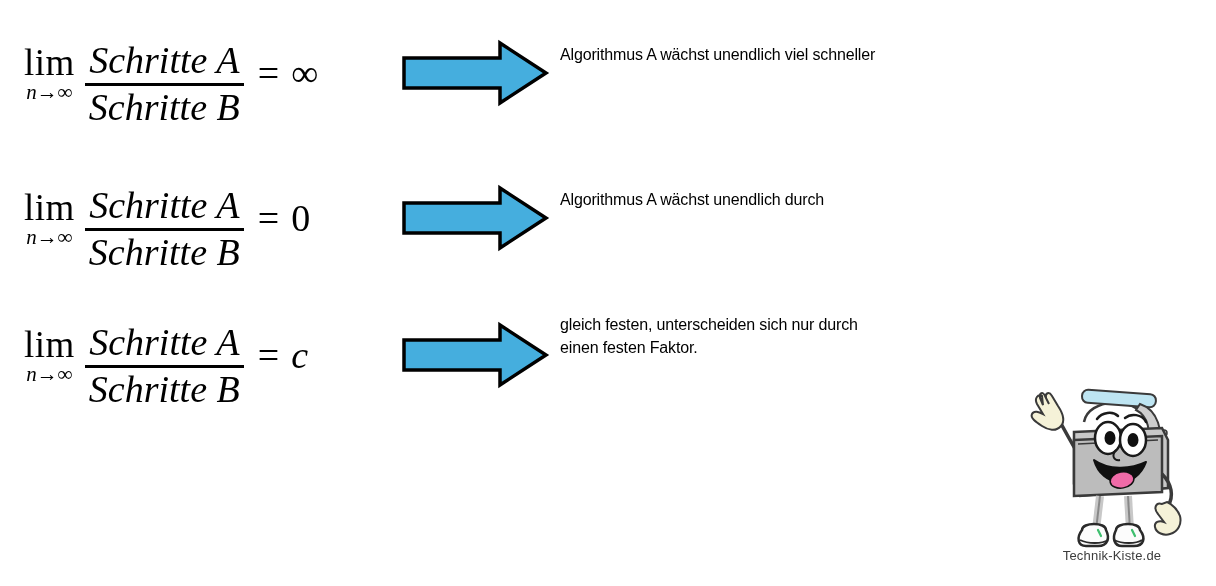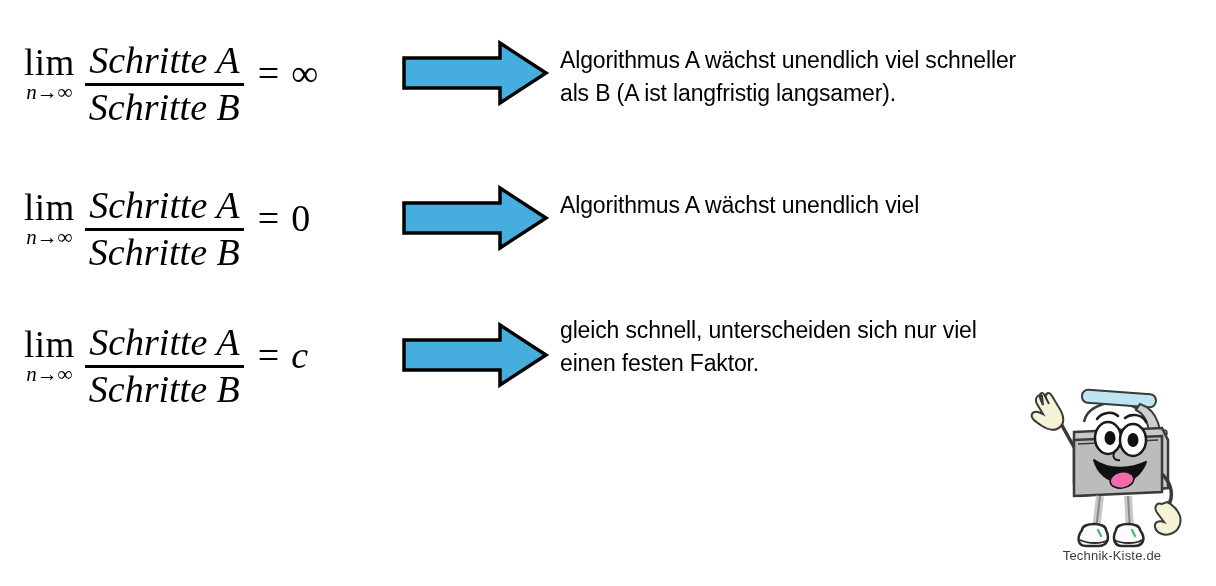--- a/index.html
+++ b/index.html
@@ -97,21 +97,21 @@
     width: 160px;
     display: flex;
     align-items: center;
     height: 110px;
   }
   .arrow-wrap svg { display: block; }
 
   
   .desc {
     flex: 1 1 auto;
-    font-size: 23px;
+    font-size: 16px;
     line-height: 1.42;
     padding-top: 26px;
     letter-spacing: -0.15px;
   }
   .row-3 .desc { padding-top: 14px; }
   .desc p { margin: 0; }
 
   
   .mascot {
     position: absolute;
@@ -153,21 +153,20 @@
     </div>
 
     <div class="arrow-wrap">
       <svg width="150" height="70" viewBox="0 0 150 70">
         <polygon points="4,20 100,20 100,5 146,35 100,65 100,50 4,50" fill="#45AEDE" stroke="#000000" stroke-width="3.5" stroke-linejoin="miter"></polygon>
       </svg>
     </div>
 
     <div class="desc">
       <p>Algorithmus A wächst unendlich viel schneller</p>
-      <p>als B (A ist langfristig langsamer).</p>
     </div>
   </div>
 
   <div class="row row-2">
     <div class="formula">
       <span class="lim">
         <span class="lim-main">lim</span>
         <span class="lim-sub">n→∞</span>
       </span>
       <span class="frac">
@@ -179,21 +178,21 @@
       <span class="rhs">0</span>
     </div>
 
     <div class="arrow-wrap">
       <svg width="150" height="70" viewBox="0 0 150 70">
         <polygon points="4,20 100,20 100,5 146,35 100,65 100,50 4,50" fill="#45AEDE" stroke="#000000" stroke-width="3.5" stroke-linejoin="miter"></polygon>
       </svg>
     </div>
 
     <div class="desc">
-      <p>Algorithmus A wächst unendlich viel</p>
+      <p>Algorithmus A wächst unendlich durch</p>
     </div>
   </div>
 
   <div class="row row-3">
     <div class="formula">
       <span class="lim">
         <span class="lim-main">lim</span>
         <span class="lim-sub">n→∞</span>
       </span>
       <span class="frac">
@@ -205,21 +204,21 @@
       <span class="rhs italic">c</span>
     </div>
 
     <div class="arrow-wrap">
       <svg width="150" height="70" viewBox="0 0 150 70">
         <polygon points="4,20 100,20 100,5 146,35 100,65 100,50 4,50" fill="#45AEDE" stroke="#000000" stroke-width="3.5" stroke-linejoin="miter"></polygon>
       </svg>
     </div>
 
     <div class="desc">
-      <p>gleich schnell, unterscheiden sich nur viel</p>
+      <p>gleich festen, unterscheiden sich nur durch</p>
       <p>einen festen Faktor.</p>
     </div>
   </div>
 
   <div class="mascot">
     <svg width="200" height="186" viewBox="0 0 200 186">
 
       <path d="M66,66 C58,52 50,38 44,26" stroke="#3a3a3a" stroke-width="3.5" fill="none"></path>
 
       <path d="M30,8 C26,6 22,10 25,16 L31,26 C27,24 22,22 20,26 C18,30 24,34 30,38

